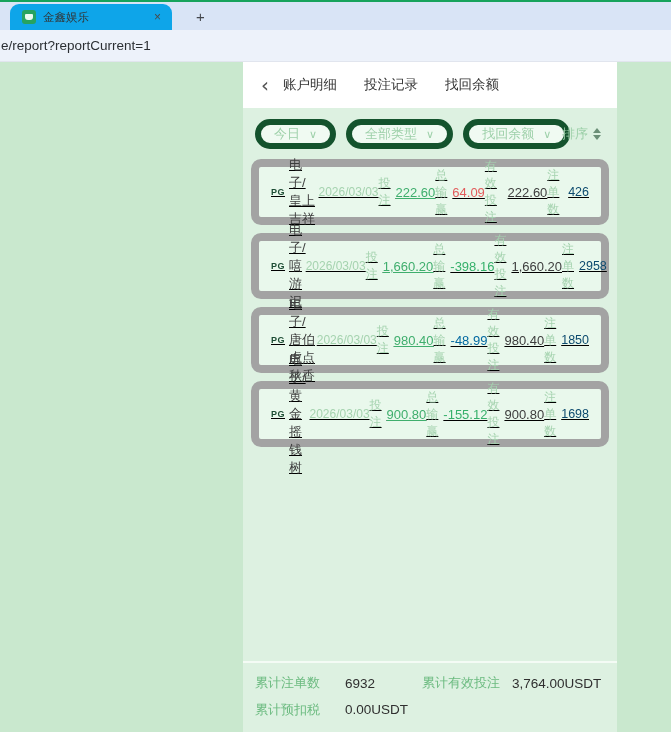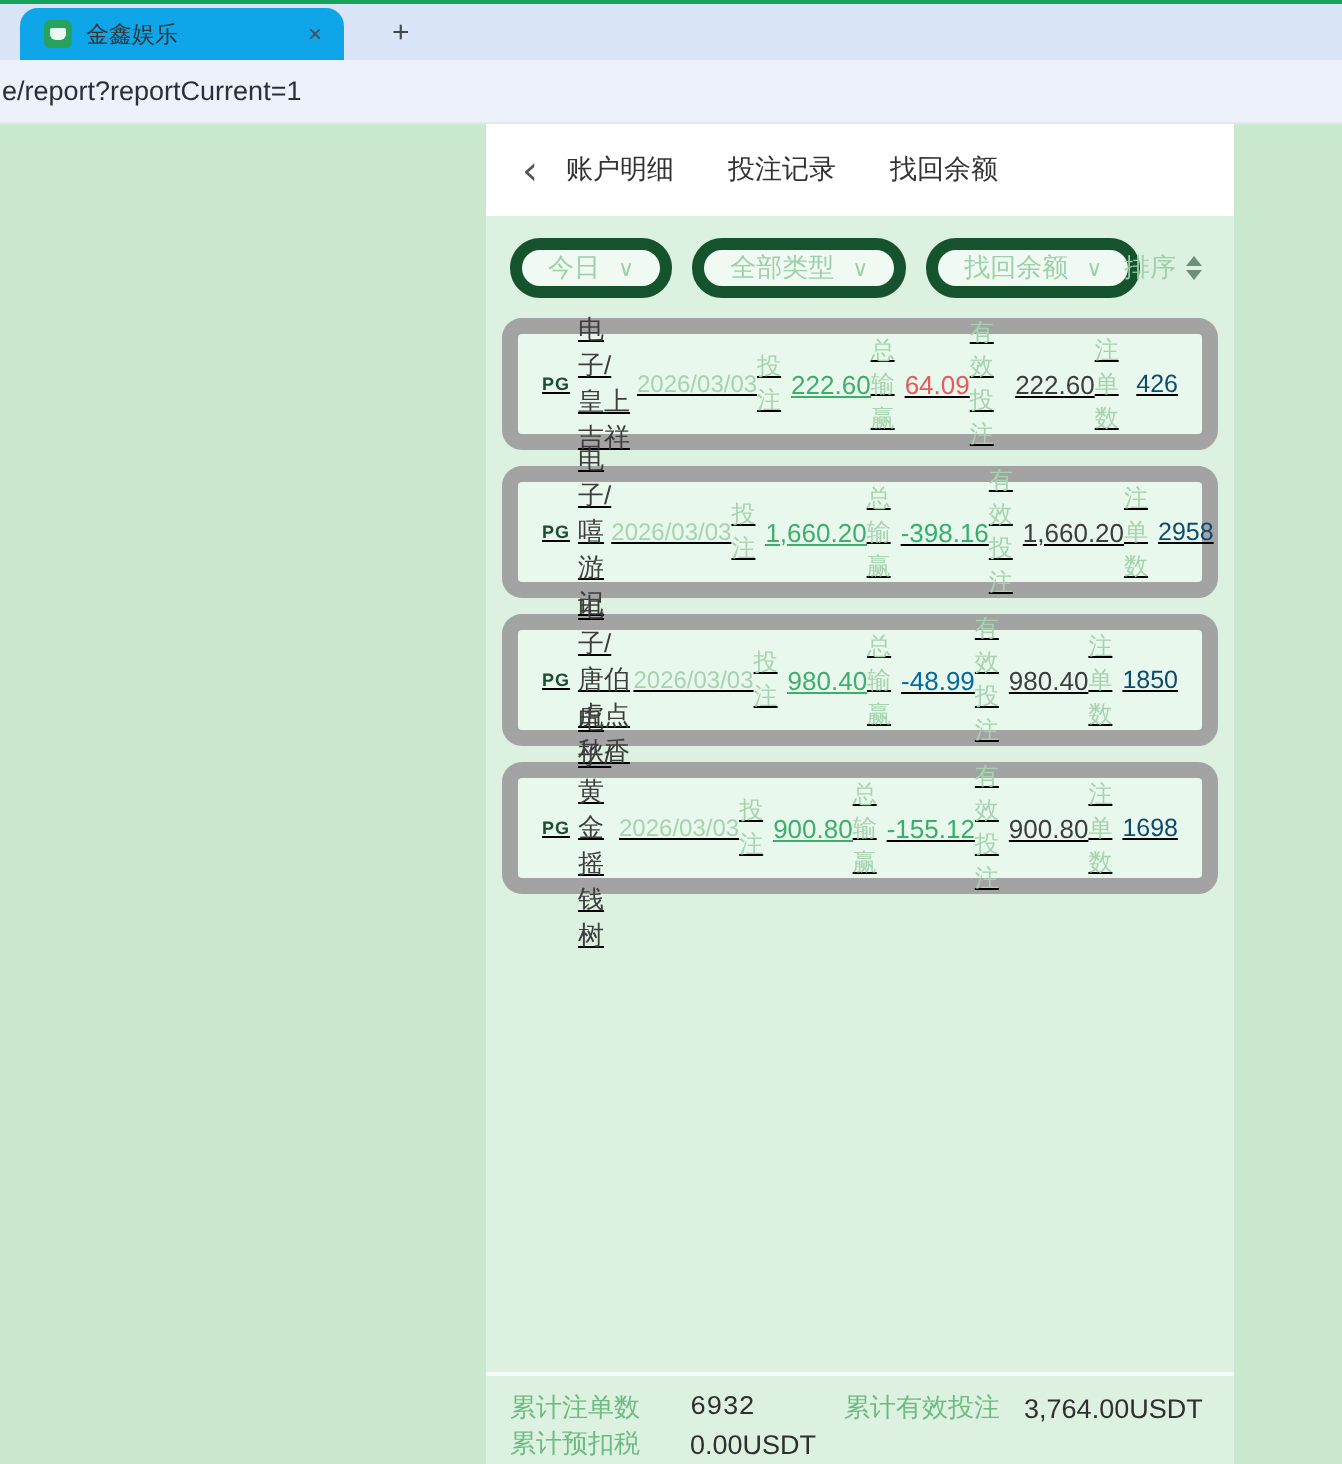--- a/index.html
+++ b/index.html
@@ -51,21 +51,21 @@
   .pg-badge { font-size:9px; font-weight:bold; color:#1c4c33; letter-spacing:0.5px; margin-right:4px; }
   .card-title { font-size:13px; color:#3d3d3d; }
   .card-date { font-size:12px; color:#a5d3af; }
   .lbl { font-size:12px; color:#a5d3af; margin-right:5px; }
   .bet-link { font-size:13px; color:#3fae6d; text-decoration:underline; }
   .winloss-val { font-size:13px; }
   .dark-val { font-size:13px; color:#3d3d3d; }
   .count-val { font-size:12.5px; color:#0c4a6e; }
   .cell-left, .cell-right { display:flex; align-items:center; }
 
-  .panel-footer { flex:0 0 auto; height:46px; border-top:2px solid #f4fbf5; display:grid;
+  .panel-footer { flex:0 0 auto; height:71px; border-top:2px solid #f4fbf5; display:grid;
                   grid-template-columns: 48% 52%; grid-template-rows:1fr 1fr; padding:7px 14px 9px 12px; }
   .sum-cell { display:flex; align-items:center; }
   .sum-label { font-size:13px; color:#6cbb80; width:90px; flex:0 0 auto; }
   .sum-value { font-size:13.5px; color:#2f2f2f; }
 </style>
 </head>
 <body>
 
 <div class="topline"></div>
 <div class="tabstrip">
@@ -234,21 +234,21 @@
         <span class="count-val">1698</span>
       </span>
     </div>
   </div>
 </div>
     </div>
 
     <div class="panel-footer">
       <div class="sum-cell">
         <span class="sum-label">累计注单数</span>
-        <span class="sum-value" style="color: rgb(47, 47, 47); font-family: Liberation Mono, monospace;">6932</span>
+        <span class="sum-value" style="color: rgb(47, 47, 47);">6932</span>
       </div>
       <div class="sum-cell">
         <span class="sum-label">累计有效投注</span>
         <span class="sum-value" style="color: rgb(47, 47, 47);">3,764.00USDT</span>
       </div>
       <div class="sum-cell">
         <span class="sum-label">累计预扣税</span>
         <span class="sum-value" style="color: rgb(47, 47, 47);">0.00USDT</span>
       </div>
     </div>

